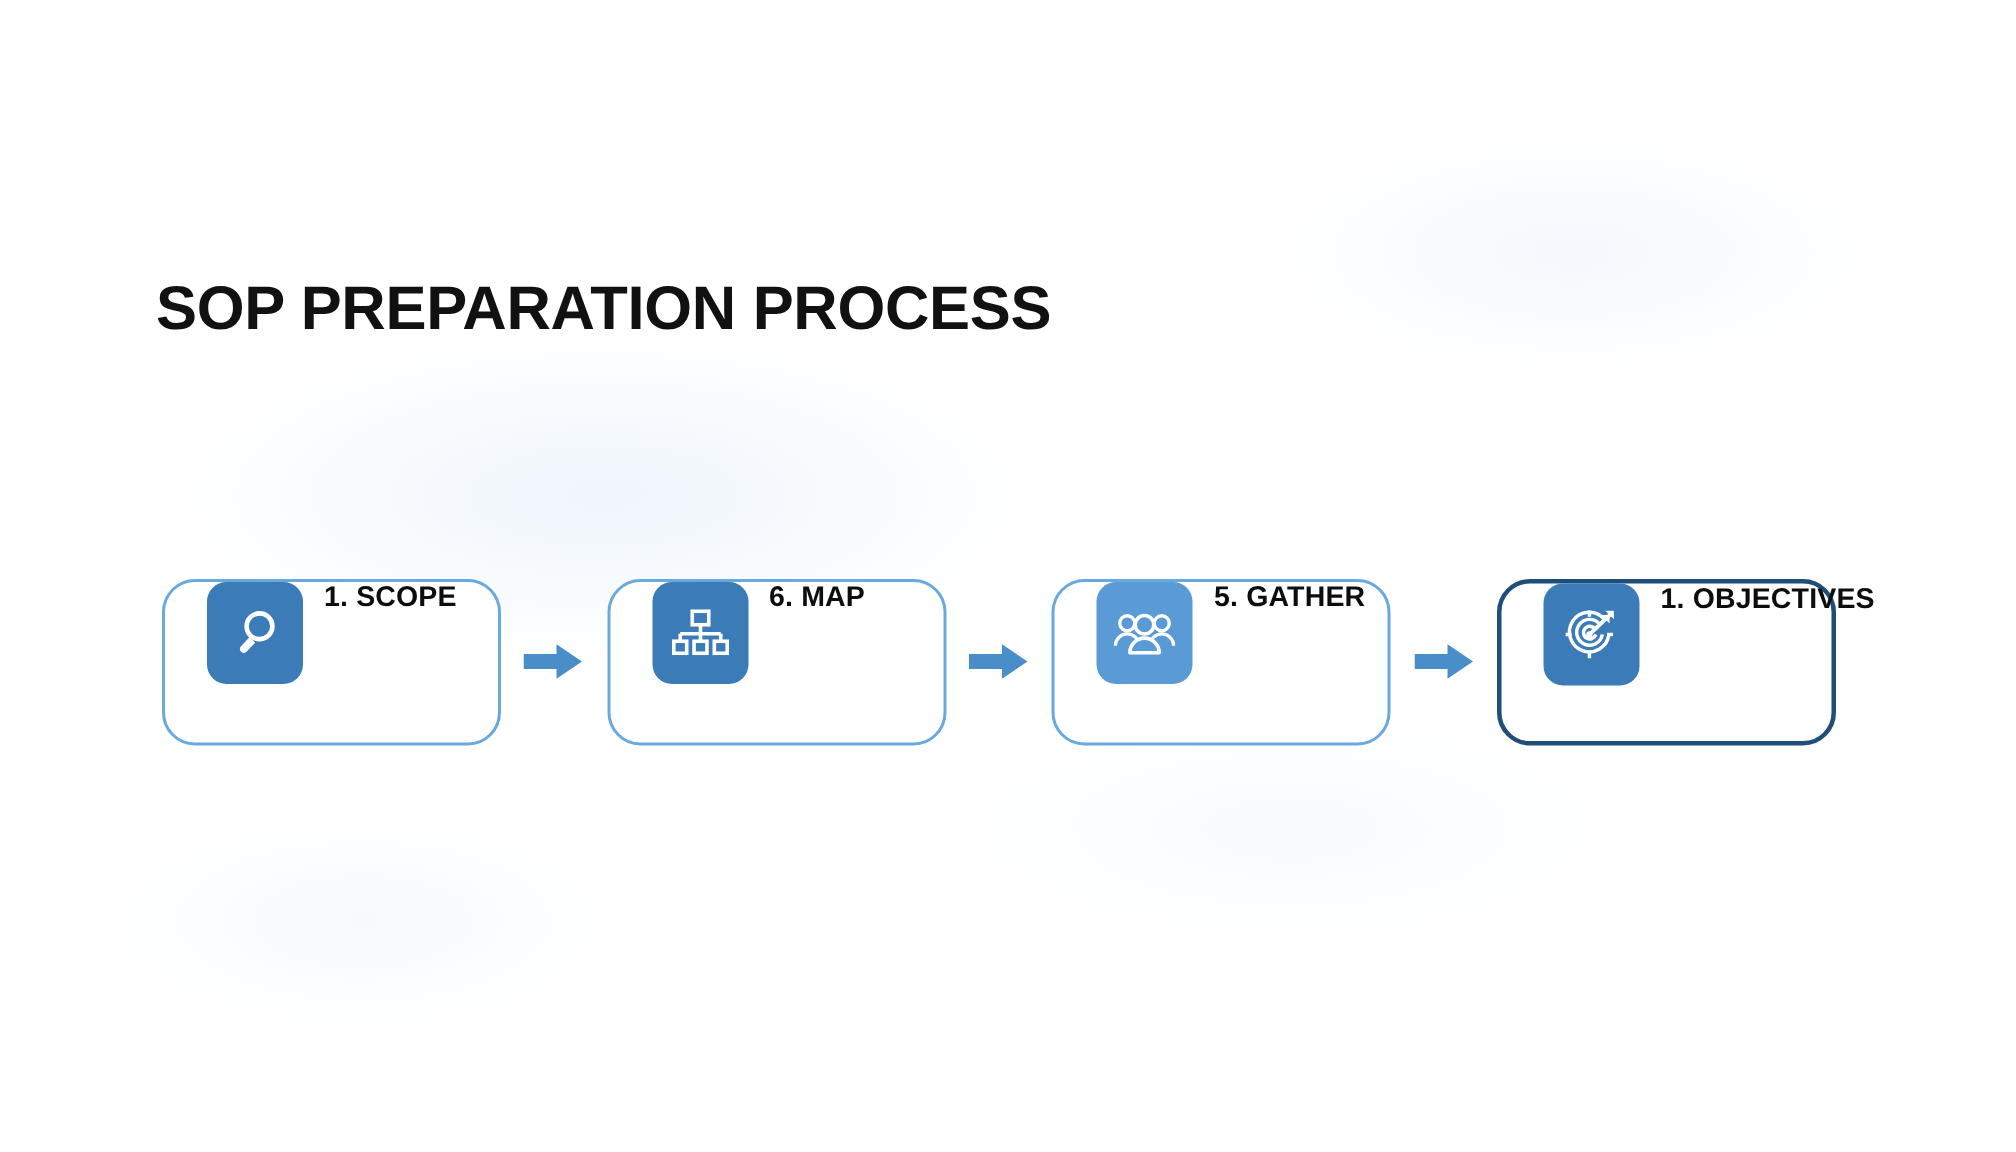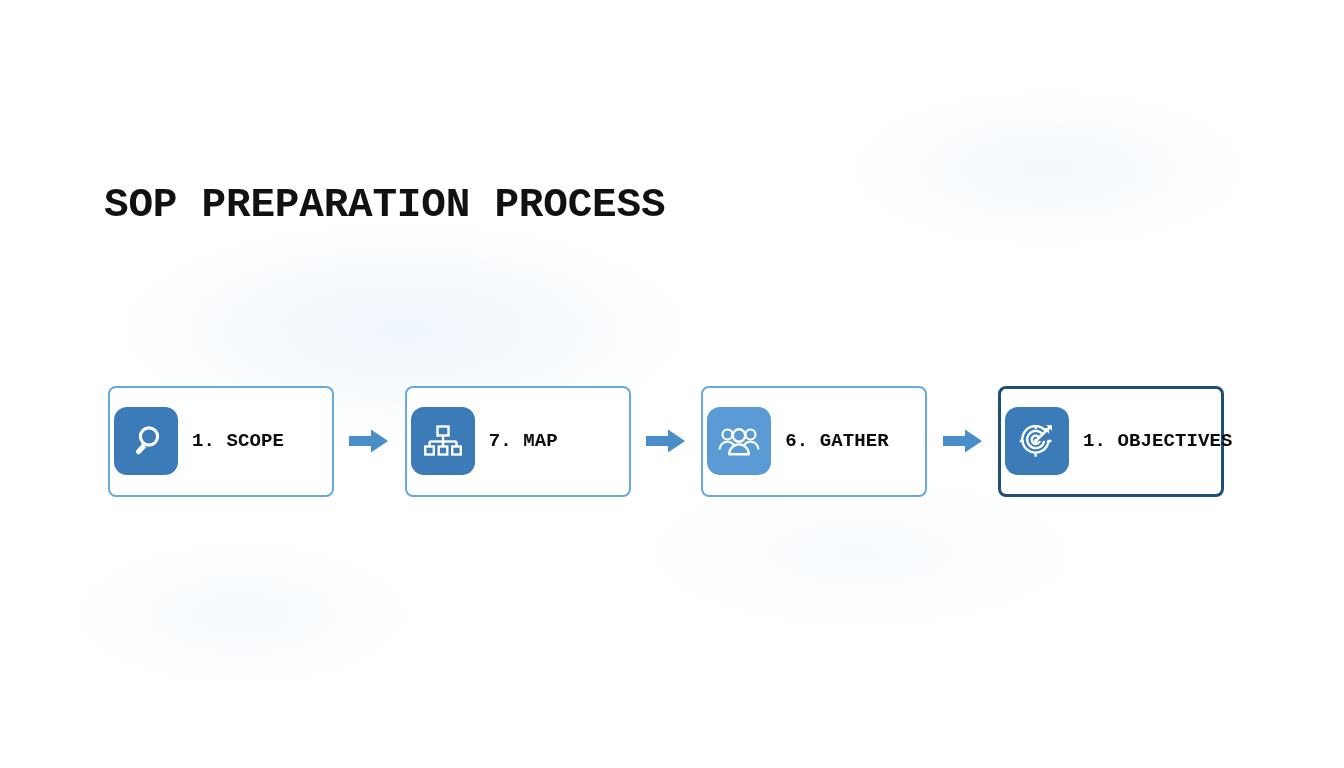--- a/index.html
+++ b/index.html
@@ -25,21 +25,20 @@
     background:
       radial-gradient(ellipse 420px 160px at 30% 43%, rgba(225,238,250,0.55), rgba(255,255,255,0) 70%),
       radial-gradient(ellipse 300px 120px at 78% 22%, rgba(230,241,251,0.45), rgba(255,255,255,0) 70%),
       radial-gradient(ellipse 260px 110px at 18% 80%, rgba(232,243,252,0.40), rgba(255,255,255,0) 70%),
       radial-gradient(ellipse 340px 120px at 64% 72%, rgba(234,244,253,0.35), rgba(255,255,255,0) 70%);
   }
 
   .slide {
     position: absolute;
     inset: 0;
-    font-family: Liberation Mono, monospace;
   }
 
   
   .title {
     position: absolute;
     left: 104px;
     top: 182px;
     font-size: 41px;
     font-weight: bold;
     letter-spacing: -0.2px;
@@ -55,26 +54,25 @@
     width: 1116px;
     height: 114px;
     display: flex;
     align-items: center;
   }
 
   .step-card {
     flex: 0 0 auto;
     width: 226px;
     height: 111px;
-    border-radius: 8px;
+    border-radius: 22px;
     background: #ffffff;
     border: 2.5px solid #6aa9de;
     display: flex;
-    align-items: center;
-    padding-left: 4px;
+    padding-left: 28px;
   }
 
   .step-card.dark-border {
     border-color: #1f4e79;
     border-width: 3px;
   }
 
   .icon-tile {
     flex: 0 0 auto;
     width: 64px;
@@ -151,21 +149,21 @@
             <rect x="14.5" y="5.5" width="11" height="9" fill="none" stroke="#ffffff" stroke-width="2.4"></rect>
             <path d="M20 14.5 V20.5" stroke="#ffffff" stroke-width="2.4" fill="none"></path>
             <path d="M6.5 20.5 H33.5" stroke="#ffffff" stroke-width="2.4" fill="none"></path>
             <path d="M6.5 20.5 V25.5 M20 20.5 V25.5 M33.5 20.5 V25.5" stroke="#ffffff" stroke-width="2.4" fill="none"></path>
             <rect x="2.2" y="25.5" width="8.6" height="8" fill="none" stroke="#ffffff" stroke-width="2.4"></rect>
             <rect x="15.7" y="25.5" width="8.6" height="8" fill="none" stroke="#ffffff" stroke-width="2.4"></rect>
             <rect x="29.2" y="25.5" width="8.6" height="8" fill="none" stroke="#ffffff" stroke-width="2.4"></rect>
           </svg>
         </span>
       </div>
-      <div class="step-label">7. MAP</div>
+      <div class="step-label">6. MAP</div>
     </div>
 
     <div class="arrow">
       <span>
         <svg width="40" height="26" viewBox="0 0 40 26">
           <path d="M0 8 H22 V1.5 L39 13 L22 24.5 V18 H0 Z" fill="#4a8ec9"></path>
         </svg>
       </span>
     </div>
 
@@ -178,21 +176,21 @@
             <path d="M1.6 28.5 a7.9 7.9 0 0 1 15.8 0" fill="none" stroke="#ffffff" stroke-width="2.2"></path>
 
             <circle cx="32.5" cy="13.5" r="5" fill="none" stroke="#ffffff" stroke-width="2.2"></circle>
             <path d="M24.6 28.5 a7.9 7.9 0 0 1 15.8 0" fill="none" stroke="#ffffff" stroke-width="2.2"></path>
 
             <circle cx="21" cy="14.5" r="6.2" fill="#5b9bd5" stroke="#ffffff" stroke-width="2.4"></circle>
             <path d="M11.2 33.2 a9.8 9.8 0 0 1 19.6 0 Z" fill="#5b9bd5" stroke="#ffffff" stroke-width="2.4" stroke-linejoin="round"></path>
           </svg>
         </span>
       </div>
-      <div class="step-label">6. GATHER</div>
+      <div class="step-label">5. GATHER</div>
     </div>
 
     <div class="arrow">
       <span>
         <svg width="40" height="26" viewBox="0 0 40 26">
           <path d="M0 8 H22 V1.5 L39 13 L22 24.5 V18 H0 Z" fill="#4a8ec9"></path>
         </svg>
       </span>
     </div>
 

